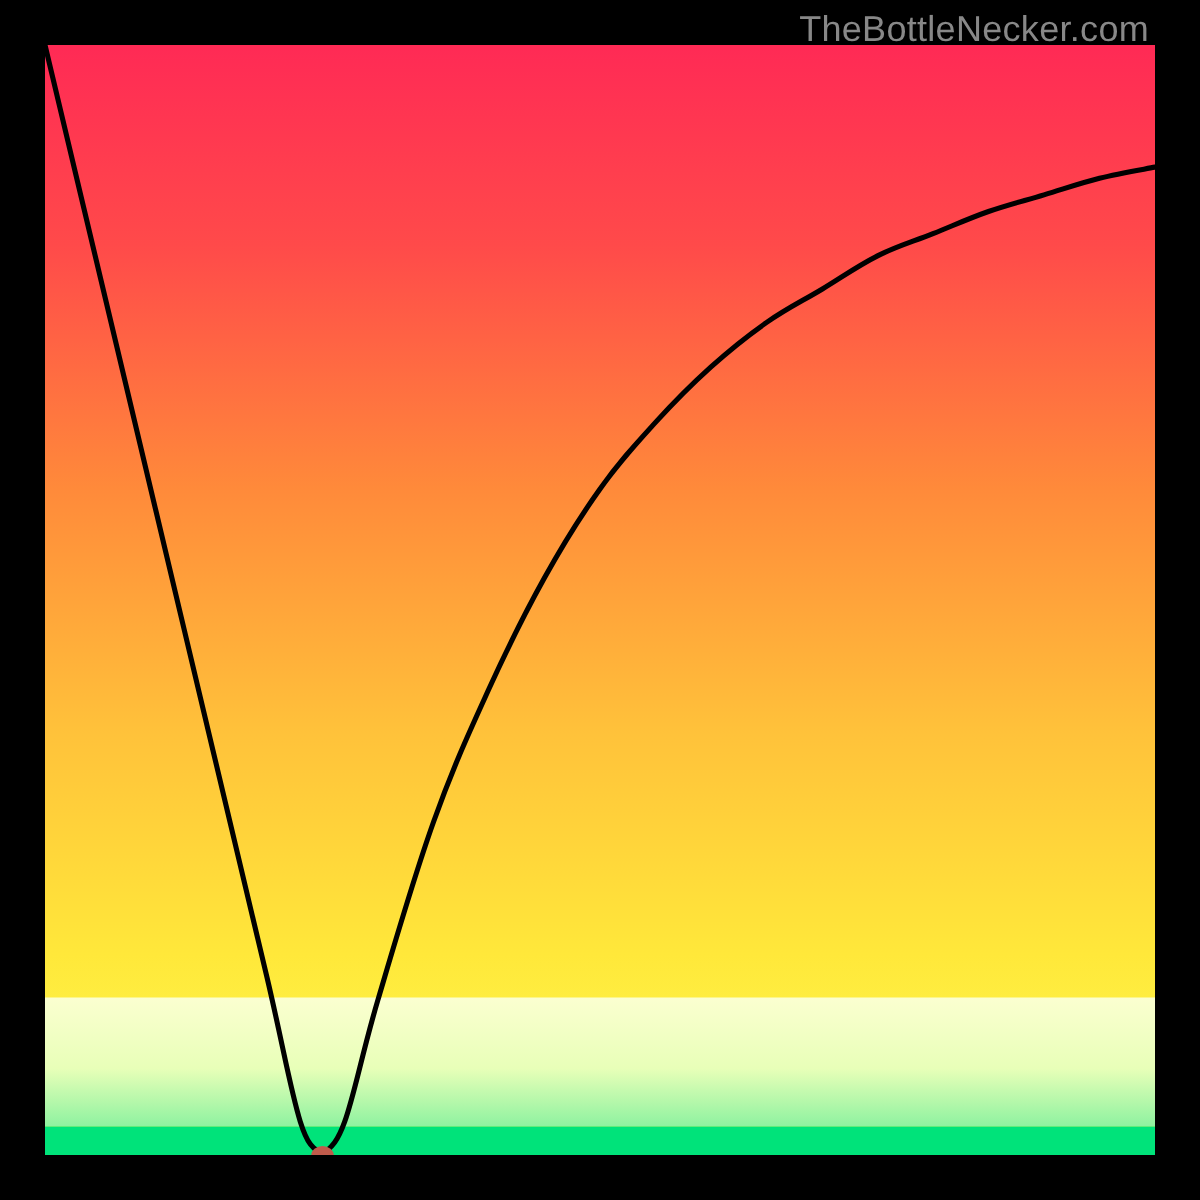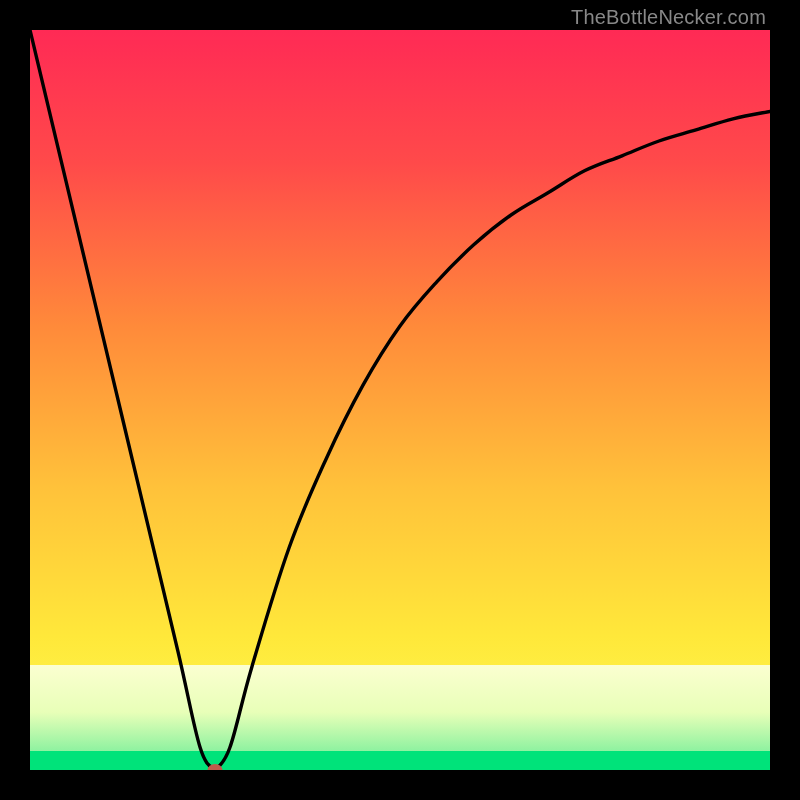--- a/index.html
+++ b/index.html
@@ -24,21 +24,21 @@
     left: 0;
     top: 0;
     width: 740px;
     height: 740px;
   }
   .watermark {
     position: absolute;
     top: 6px;
     right: 34px;
     color: #888;
-    font-size: 20px;
+    font-size: 24px;
     letter-spacing: 0.2px;
     font-weight: 500;
     pointer-events: none;
   }
 </style>
 </head>
 <body>
 
 <div class="frame">
   <svg class="plot-area" viewBox="0 0 740 740">

